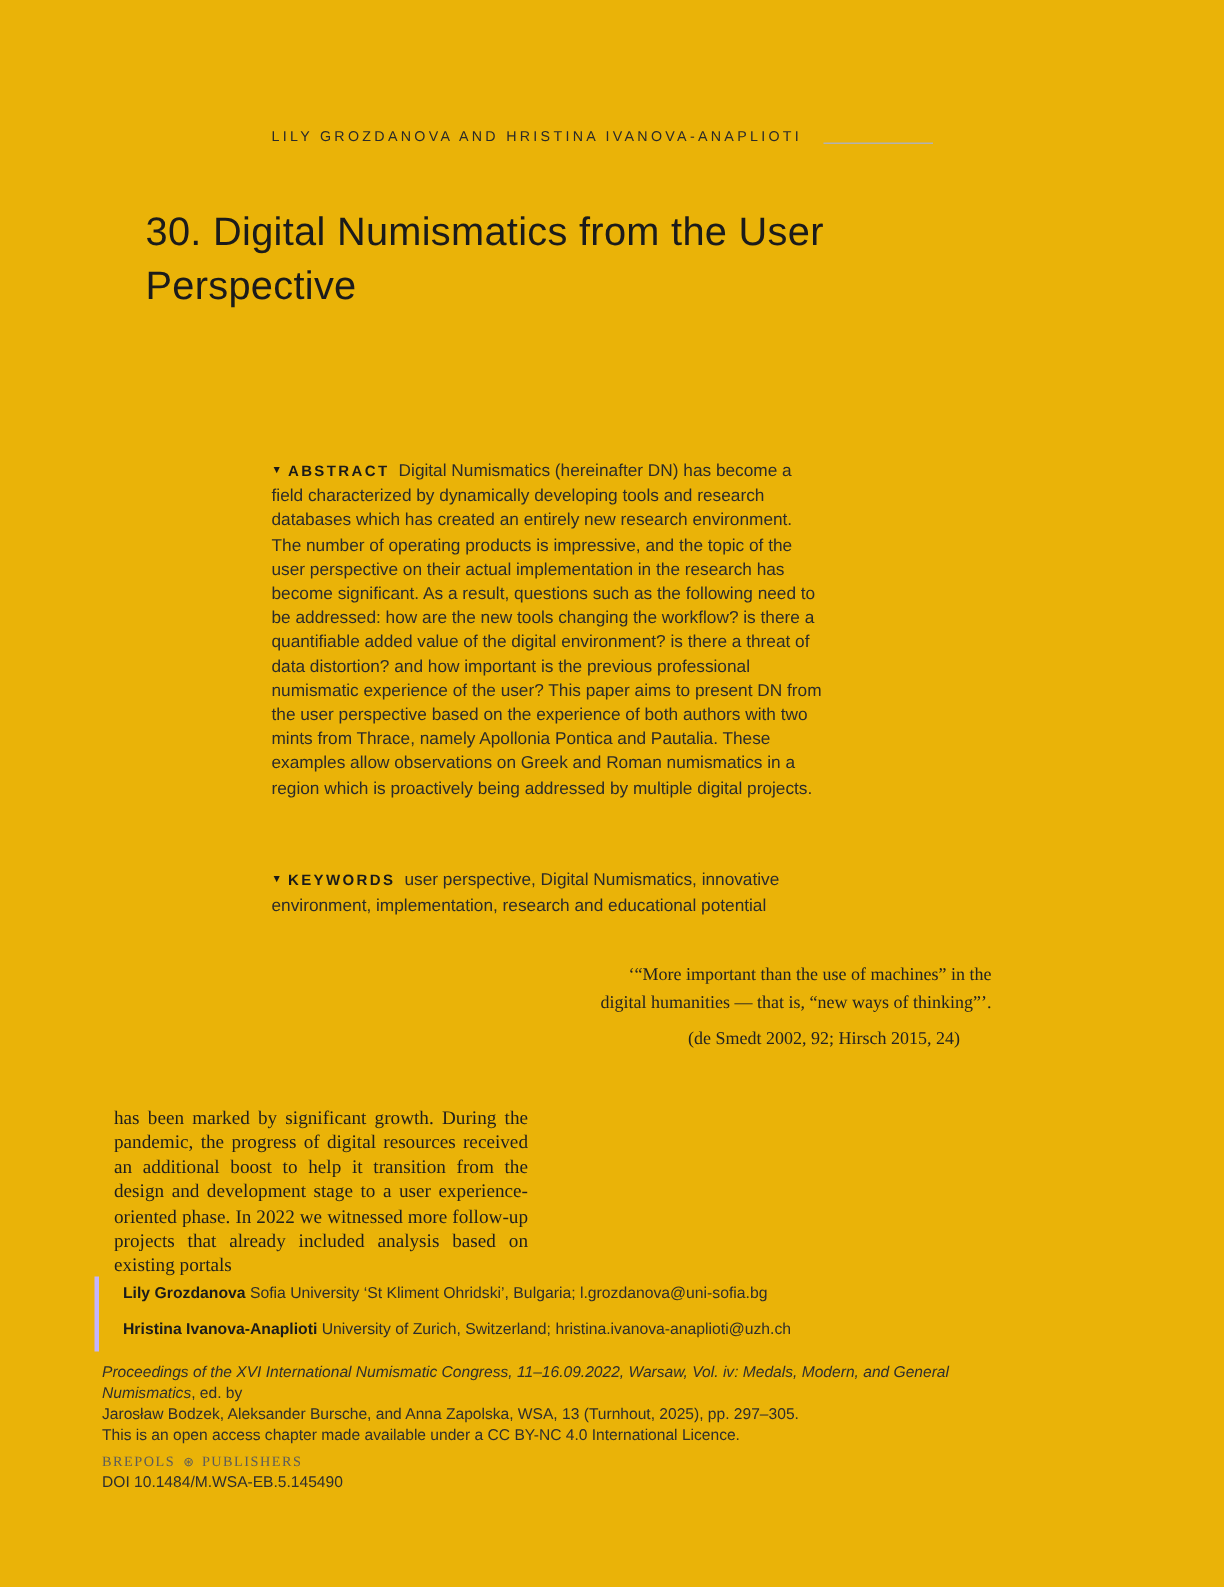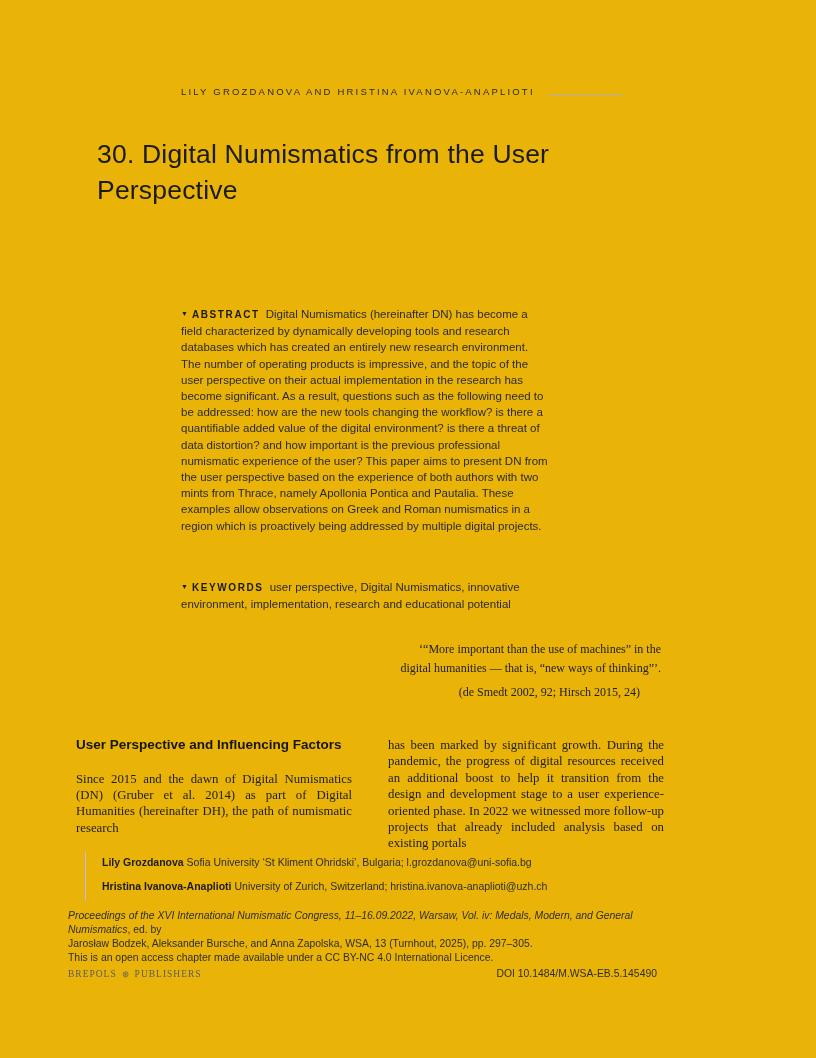--- a/index.html
+++ b/index.html
@@ -64,37 +64,38 @@
   }
   .body-para {
     margin: 0;
     font-family: "Liberation Serif", serif;
     font-size: 12.8px; line-height: 16.4px; color: #1e1e1e;
     text-align: justify;
   }
 
   
   .author-notes {
-    position: absolute; left: 85px; top: 851px; width: 600px;
-    border-left: 1px solid #c4b5fd;
+    position: absolute; left: 63px; top: 851px; width: 600px;
+    border-left: 3px solid #c4b5fd;
     padding: 5px 0 8px 16px;
   }
   .author-note { font-size: 10.5px; line-height: 13px; color: #2d2d2d; }
   .author-note + .author-note { margin-top: 11px; }
   .author-note .bio-name { font-weight: 700; color: #1b1b1b; }
 
   
   .imprint {
     position: absolute; left: 68px; top: 909px; width: 589px;
     font-size: 10.4px; line-height: 14px; color: #2e2e2e;
   }
   .imprint .ital { font-style: italic; }
   .imprint-row {
-    display: flex; justify-content: space-between; align-items: baseline;
+    display: flex; justify-content: center; align-items: baseline;
     margin-top: 2px;
+    flex-direction: column;
   }
   .publisher-line {
     font-family: "Liberation Serif", serif;
     font-size: 9.5px; letter-spacing: 1px; color: #5c5c5c;
   }
   .publisher-mark-glyph { font-size: 8.5px; letter-spacing: 0; margin: 0 2px; }
   .doi { font-size: 10.4px; color: #2e2e2e; }
 </style>
 </head>
 <body>
@@ -114,24 +115,20 @@
     <span class="meta-marker">▼</span><span class="meta-label">KEYWORDS</span><span>user perspective, Digital Numismatics, innovative environment, implementation, research and educational potential</span>
   </div>
 
   <div class="epigraph">
     <div>‘“More important than the use of machines” in the</div>
     <div>digital humanities — that is, “new ways of thinking”’.</div>
     <div class="citation">(de Smedt 2002, 92; Hirsch 2015, 24)</div>
   </div>
 
   <div class="columns">
-    <div class="col">
-      <h2 class="section-heading">User Perspective and Influencing Factors</h2>
-      <p class="body-para">Since 2015 and the dawn of Digital Numismatics (DN) (Gruber et al. 2014) as part of Digital Humanities (hereinafter DH), the path of numismatic research</p>
-    </div>
     <div class="col">
       <p class="body-para">has been marked by significant growth. During the pandemic, the progress of digital resources received an additional boost to help it transition from the design and development stage to a user experience-oriented phase. In 2022 we witnessed more follow-up projects that already included analysis based on existing portals</p>
     </div>
   </div>
 
   <div class="author-notes">
     <div class="author-note">
       <span class="bio-name">Lily Grozdanova</span>
       <span>Sofia University ‘St Kliment Ohridski’, Bulgaria; l.grozdanova@uni-sofia.bg</span>
     </div>

